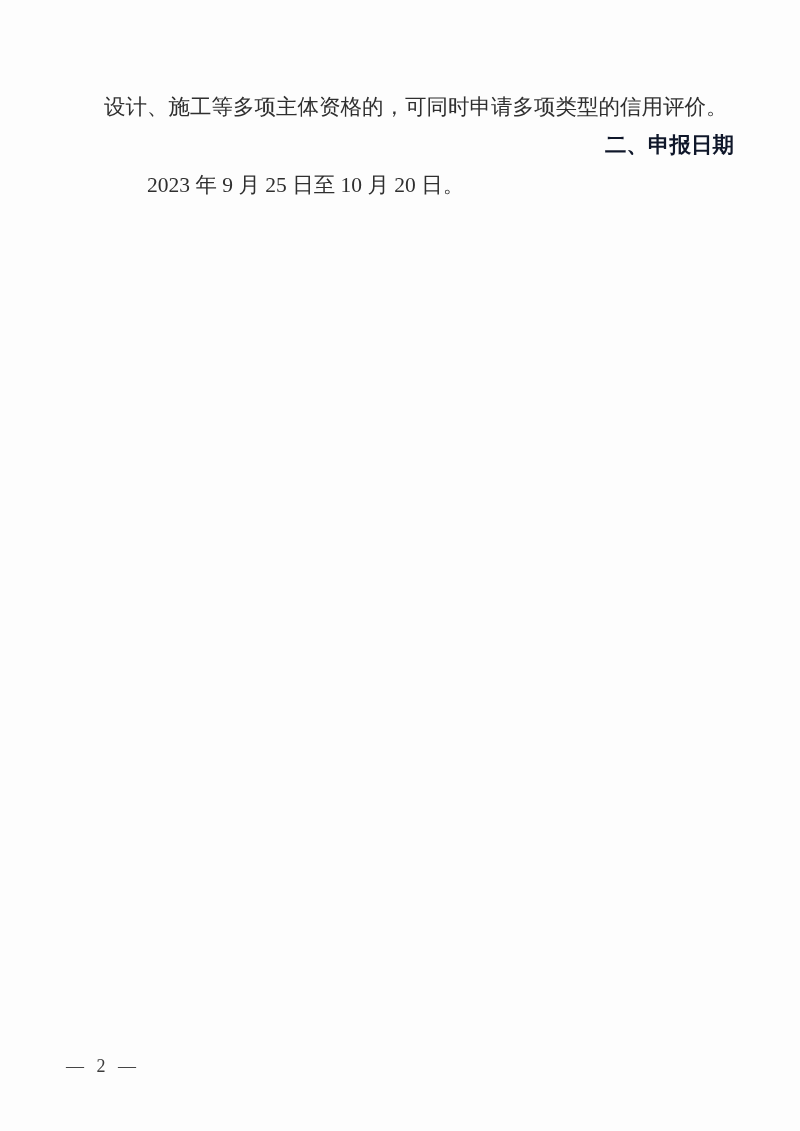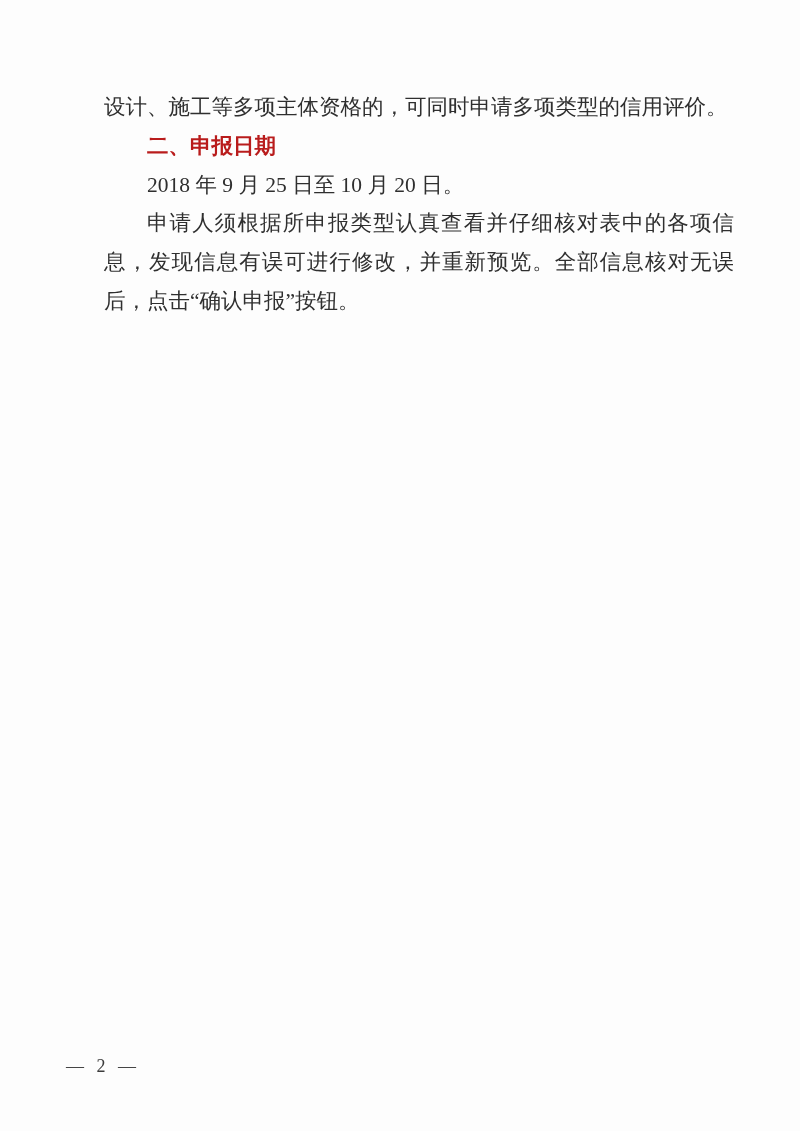--- a/index.html
+++ b/index.html
@@ -25,25 +25,25 @@
   .content p,
   .content h2 {
     margin: 0;
     font-size: 21.5px;
     line-height: 38.8px;
     text-align: justify;
     font-weight: normal;
     word-break: break-all;
   }
   .content h2 {
-    font-family: Liberation Sans, sans-serif;
+    font-family: Liberation Mono, monospace;
     font-weight: bold;
     text-indent: 2em;
-    text-align: left;
-    color: #b91c1c;
+    text-align: right;
+    color: #0f172a;
   }
   .indent {
     text-indent: 2em;
   }
   .no-indent {
     text-indent: 0;
   }
   .footer {
     position: absolute;
     left: 66px;
@@ -54,17 +54,16 @@
     font-family: "Liberation Serif", "DejaVu Serif", serif;
   }
 </style>
 </head>
 <body>
 
 <div class="page">
   <div class="content">
     <p class="no-indent">设计、施工等多项主体资格的，可同时申请多项类型的信用评价。</p>
     <h2>二、申报日期</h2>
-    <p class="indent">2018 年 9 月 25 日至 10 月 20 日。</p>
-    <p class="indent">申请人须根据所申报类型认真查看并仔细核对表中的各项信息，发现信息有误可进行修改，并重新预览。全部信息核对无误后，点击“确认申报”按钮。</p>
+    <p class="indent">2023 年 9 月 25 日至 10 月 20 日。</p>
   </div>
   <div class="footer">— 2 —</div>
 </div>
 
 </body></html>

